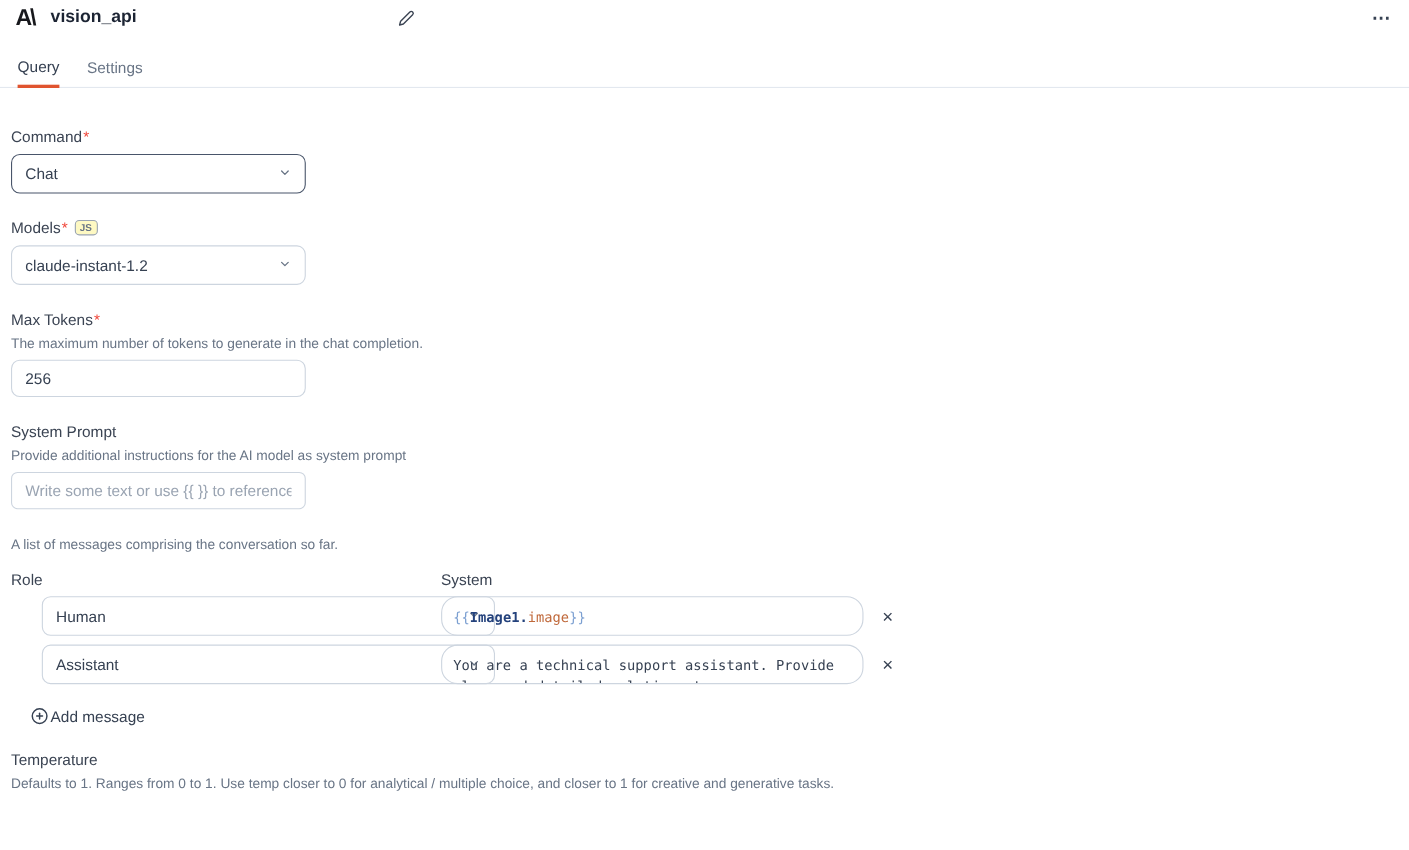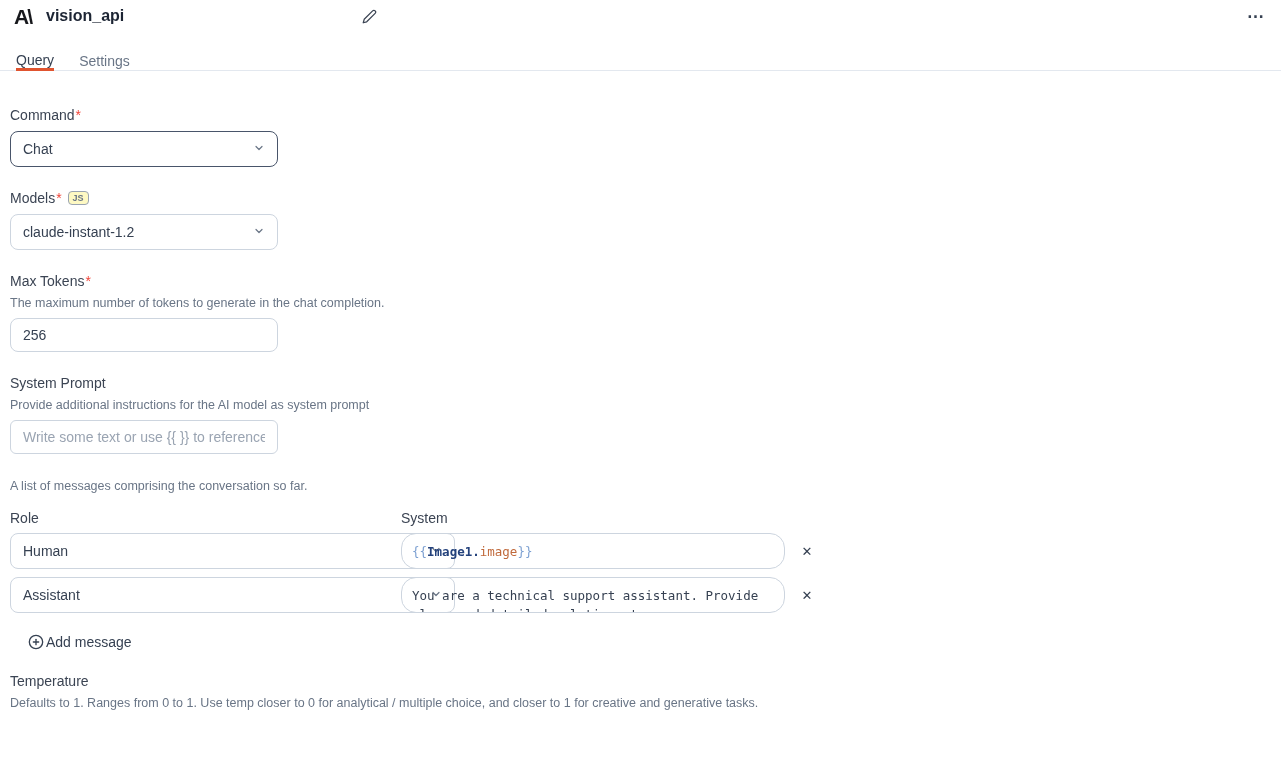--- a/index.html
+++ b/index.html
@@ -9,21 +9,21 @@
 
   
   .header { display:flex; align-items:center; padding:4px 16px 0 14px; height:28px; }
   .logo { font-weight:900; font-size:21px; letter-spacing:-2px; color:#17181c; line-height:1; }
   .app-title { font-size:16px; font-weight:600; color:#1c2433; margin-left:15px; }
   .edit-btn { margin-left:238px; background:none; border:none; cursor:pointer; display:flex; align-items:center; }
   .menu-btn { margin-left:auto; background:none; border:none; cursor:pointer; font-size:17px; font-weight:700; color:#364152; letter-spacing:1px; line-height:1; }
 
   
   .tabs { display:flex; gap:25px; padding-left:16px; margin-top:24px; border-bottom:1px solid #e3e8ef; }
-  .tab { font-size:14px; padding-bottom:0; cursor:pointer; color:#697586; background:none; border:none; }
+  .tab { font-size:14px; padding-bottom:9px; cursor:pointer; color:#697586; background:none; border:none; }
   .tab.active { color:#364152; font-weight:500; border-bottom:3px solid #e0542f; margin-bottom:-1px; }
 
   
   .main { padding:36px 16px 0 10px; }
   .field-label { font-size:14px; font-weight:500; color:#3b4453; }
   .req { color:#f04438; margin-left:1px; }
   .js-badge { display:inline-block; border:1px solid #9aa4b2; border-radius:4px; color:#697586; font-size:9px; font-weight:600; padding:1px 4px; margin-left:6px; vertical-align:2px; background:#fef9c3; }
   .help { font-size:12.5px; color:#697586; margin-top:7px; }
 
   .select, .text-input { border:1px solid #cdd5df; border-radius:8px; height:36px; background:#fff; font-size:14px; color:#364152; display:flex; align-items:center; padding:0 12px; }
@@ -33,21 +33,21 @@
   input.text-input { width:268px; height:34px; outline:none; }
   input::placeholder { color:#9aa4b2; }
   .sys-input { width:543px; height:33px; border-radius:6px; }
 
   .sect { margin-top:23px; }
   .field-gap { margin-top:8px;gap:24px; }
 
   
   .msg-grid { display:grid; grid-template-columns:383px 384px 36px; column-gap:8px; row-gap:8px; margin-top:17px; align-items:center; }
   .col-head { font-size:14px; color:#3b4453; margin-bottom:-1px; }
-  .role-select { width:445px; }
+  .role-select { width:412px;margin-left:28px; }
   .content-box { width:384px; height:36px; border:1px solid #cdd5df; border-radius:15px; padding:8px 6px 0 10px; overflow:hidden; font-family:"DejaVu Sans Mono","Liberation Mono",monospace; font-size:12.5px; line-height:19px; color:#364152; white-space:pre-wrap; word-break:break-word; }
   .tok-brace { color:#7b9fd1; }
   .tok-obj { color:#24427c; font-weight:700; }
   .tok-dot { color:#24427c; font-weight:700; }
   .tok-prop { color:#c0693b; }
   .remove-btn { background:none; border:none; cursor:pointer; font-size:13px; color:#364152; width:28px; text-align:center; }
 
   .add-msg { display:flex; align-items:flex-start; gap:2px; margin-top:21px; margin-left:18px; background:none; border:none; cursor:pointer; font-size:14px; font-weight:500; color:#364152; }
 
   icon, .icon { display:inline-flex; }

